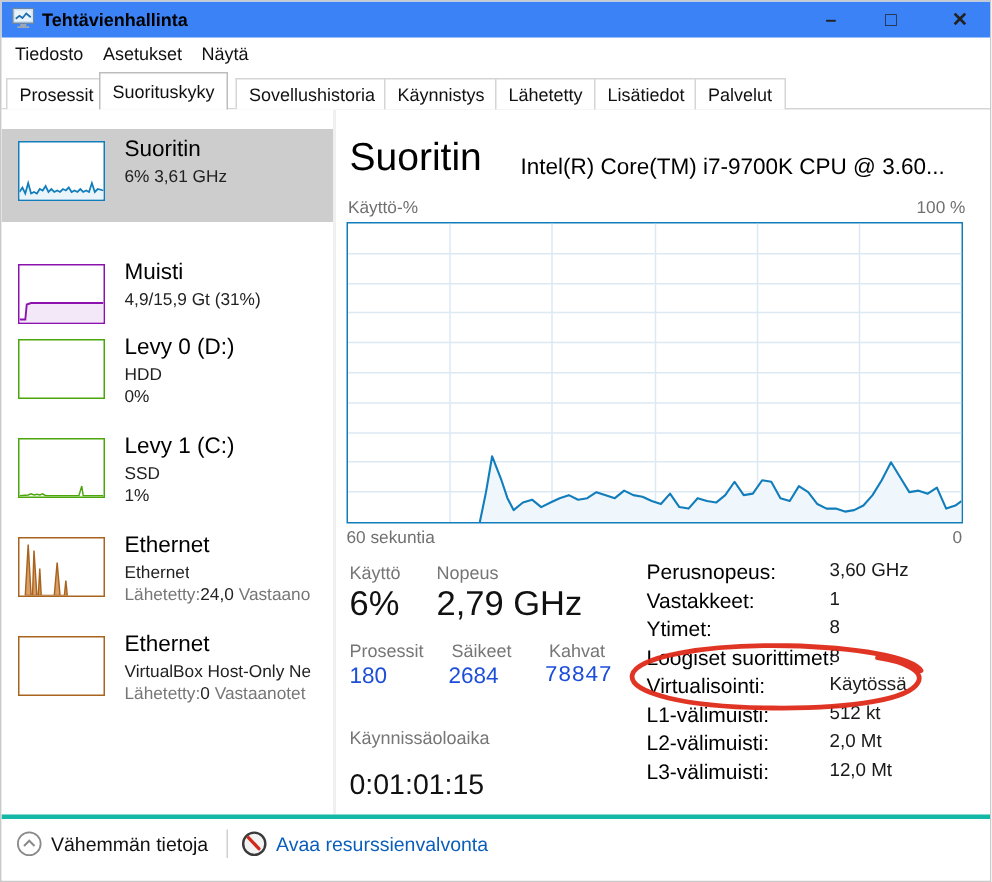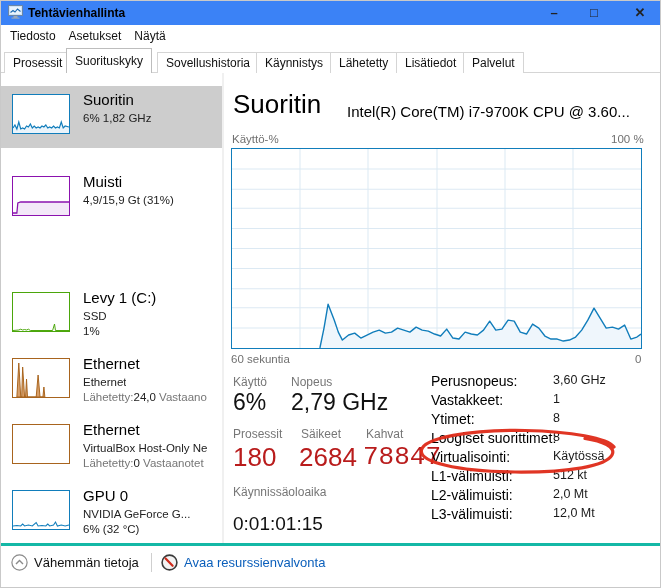--- a/index.html
+++ b/index.html
@@ -39,21 +39,21 @@
   
   .main-title { position:absolute; left:232px; top:88px; font-size:26px; font-weight:400; color:#000; }
   .main-subtitle { position:absolute; left:346px; top:102px; font-size:15px; color:#000; white-space:nowrap; }
   .lbl-gray { position:absolute; font-size:11.5px; color:#707070; }
   .chart-box { position:absolute; left:230px; top:147px; width:411px; height:201px; border:1px solid #117dbb; background:#fff; }
   .chart-box svg { display:block; }
 
   
   .stat-label { position:absolute; font-size:12px; color:#767676; white-space:nowrap; }
   .stat-big { position:absolute; font-size:23px; color:#111; white-space:nowrap; }
-  .stat-med { position:absolute; font-size:26px; color:#b91c1c; white-space:nowrap; }
+  .stat-med { position:absolute; font-size:15px; color:#1d4ed8; white-space:nowrap; }
   .stat-up  { position:absolute; font-size:19px; color:#111; white-space:nowrap; }
 
   .details { position:absolute; left:430px; top:372px; width:215px; }
   .d-row { position:relative; height:19px; }
   .d-label { position:absolute; left:0; font-size:14px; color:#000000; white-space:nowrap; }
   .d-value { position:absolute; left:122px; font-size:12.5px; color:#1a1a1a; white-space:nowrap; }
 
   
   .overlay { position:absolute; left:0; top:0; width:661px; height:588px; pointer-events:none; z-index:5; }
 
@@ -104,34 +104,42 @@
   <div class="sidebar">
 
     <div class="side-item selected" style="top:13px;">
       <div class="thumb" style="border-color: rgb(17, 125, 187);">
         <svg viewBox="0 0 58 38" preserveAspectRatio="none">
           <polygon points="0,33 2,30 4,34 6,27 8,34 10,33 12,34 14,31 16,32 18,29 20,33 22,31 24,33 26,32 28,33 30,31 32,32 34,30 36,33 38,32 40,33 42,31 44,33 46,32 48,33 50,27 52,33 54,31 58,32 58,38 0,38" fill="#eaf4fb"></polygon>
           <polyline points="0,33 2,30 4,34 6,27 8,34 10,33 12,34 14,31 16,32 18,29 20,33 22,31 24,33 26,32 28,33 30,31 32,32 34,30 36,33 38,32 40,33 42,31 44,33 46,32 48,33 50,27 52,33 54,31 58,32" fill="none" stroke="#117dbb" stroke-width="1.2"></polyline>
         </svg>
       </div>
       <div class="si-name">Suoritin</div>
-      <div class="si-l2">6% 1,82 GHz</div>
+      <div class="si-l2">6% 3,61 GHz</div>
     </div>
 
     <div class="side-item" style="top:79px;margin-top:16px;">
       <div class="thumb" style="border-color: rgb(139, 18, 174);">
         <svg viewBox="0 0 58 38" preserveAspectRatio="none">
           <polygon points="0,36 4,36 5,26 8,25 58,25 58,38 0,38" fill="#f3e8f8"></polygon>
           <polyline points="0,36 4,36 5,26 8,25 58,25" fill="none" stroke="#8b12ae" stroke-width="1.3"></polyline>
         </svg>
       </div>
       <div class="si-name">Muisti</div>
       <div class="si-l2">4,9/15,9 Gt (31%)</div>
     </div>
 
+    <div class="side-item" style="top:145px;">
+      <div class="thumb" style="border-color: rgb(75, 166, 11);">
+        <svg viewBox="0 0 58 38" preserveAspectRatio="none"></svg>
+      </div>
+      <div class="si-name">Levy 0 (D:)</div>
+      <div class="si-l2">HDD</div>
+      <div class="si-l3">0%</div>
+    </div>
 
     <div class="side-item" style="top:211px;padding-left:20px;">
       <div class="thumb" style="border-color: rgb(75, 166, 11);">
         <svg viewBox="0 0 58 38" preserveAspectRatio="none">
           <polyline points="0,37.5 6,37 8,36.2 10,37 12,36.5 14,37 16,36.2 18,37.5 41,37.5 43,31 44,37.5 58,37.5" fill="none" stroke="#4ba60b" stroke-width="1"></polyline>
         </svg>
       </div>
       <div class="si-name">Levy 1 (C:)</div>
       <div class="si-l2">SSD</div>
       <div class="si-l3">1%</div>
@@ -150,30 +158,20 @@
 
     <div class="side-item" style="top:343px;">
       <div class="thumb" style="border-color: rgb(168, 100, 30);">
         <svg viewBox="0 0 58 38" preserveAspectRatio="none"></svg>
       </div>
       <div class="si-name">Ethernet</div>
       <div class="si-l2">VirtualBox Host-Only Ne</div>
       <div class="si-l3"><span class="dim">Lähetetty:</span><span>0</span><span class="dim"> Vastaanotet</span></div>
     </div>
 
-    <div class="side-item" style="top:409px;">
-      <div class="thumb" style="border-color: rgb(17, 125, 187);">
-        <svg viewBox="0 0 58 38" preserveAspectRatio="none">
-          <polyline points="0,35 4,34.5 8,35 10,33 12,35 16,34 20,35 24,31.5 26,35 30,34.5 34,35 36,33 38,35 42,34 44,31 46,35 50,34 54,35 58,34" fill="none" stroke="#117dbb" stroke-width="1.1"></polyline>
-        </svg>
-      </div>
-      <div class="si-name">GPU 0</div>
-      <div class="si-l2">NVIDIA GeForce G...</div>
-      <div class="si-l3">6% (32 °C)</div>
-    </div>
   </div>
   <div class="sidebar-divider"></div>
 
   <div class="main-title">Suoritin</div>
   <div class="main-subtitle">Intel(R) Core(TM) i7-9700K CPU @ 3.60...</div>
 
   <div class="lbl-gray" style="left:231px; top:132px;">Käyttö-%</div>
   <div class="lbl-gray" style="left:610px; top:132px;">100 %</div>
 
   <div class="chart-box">

